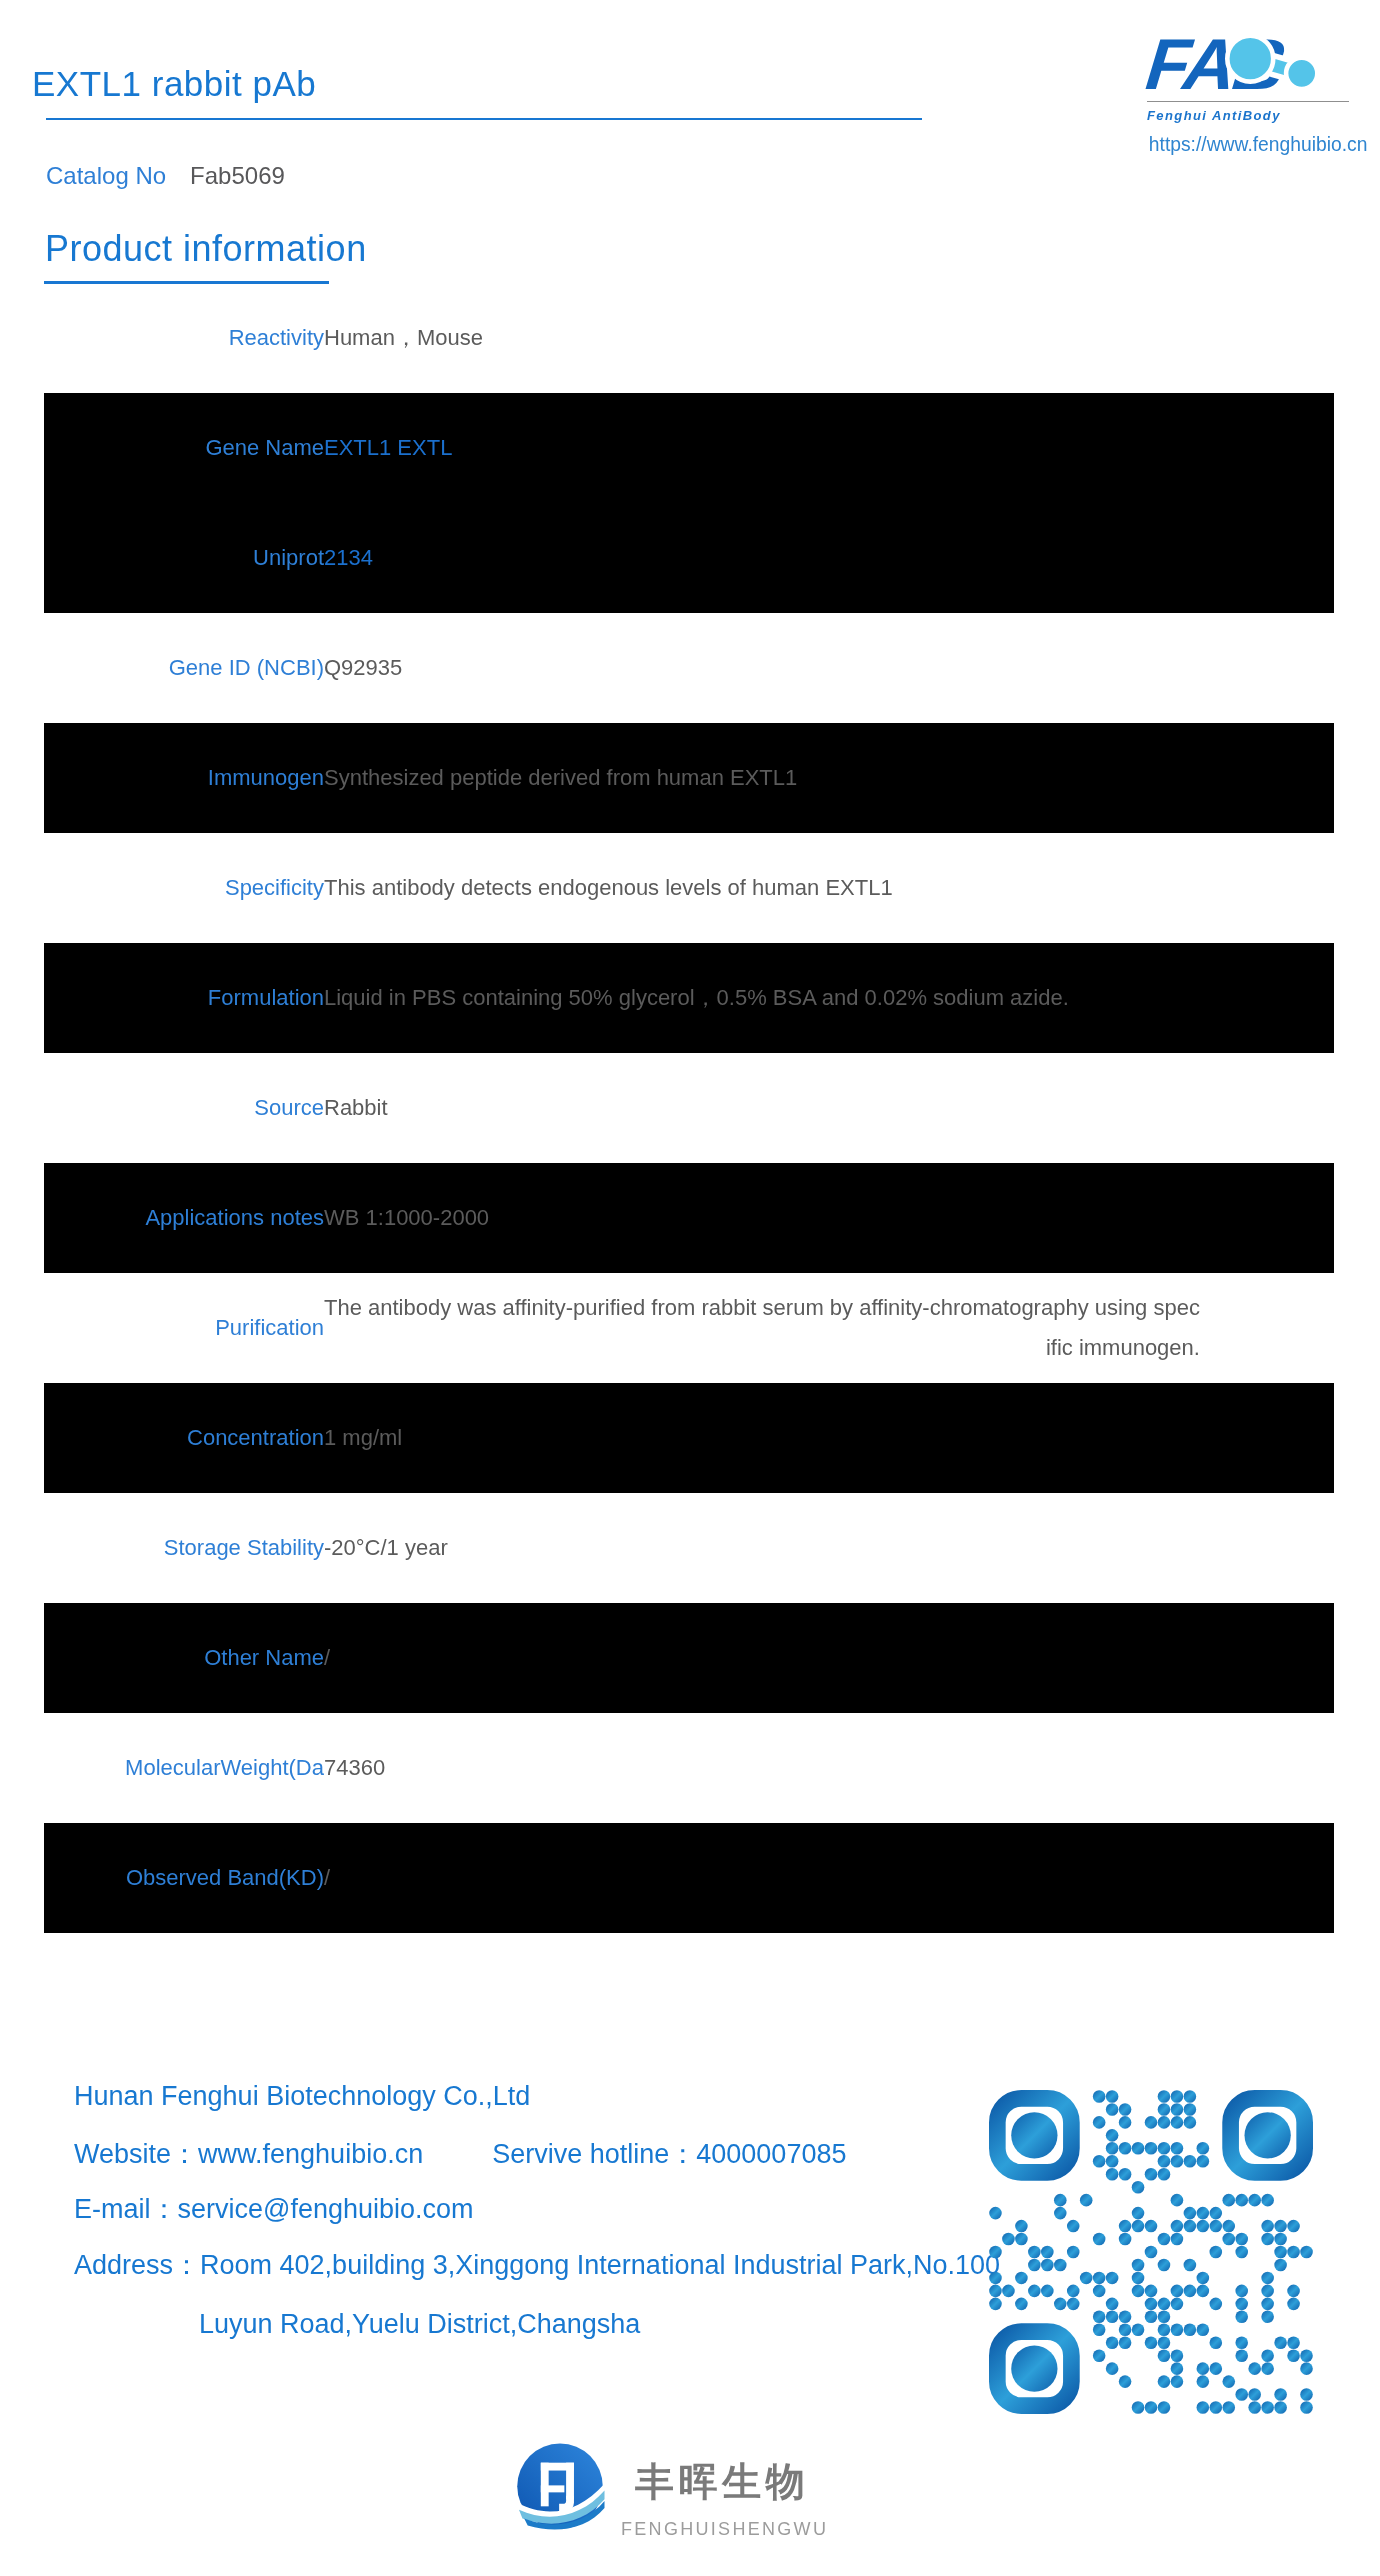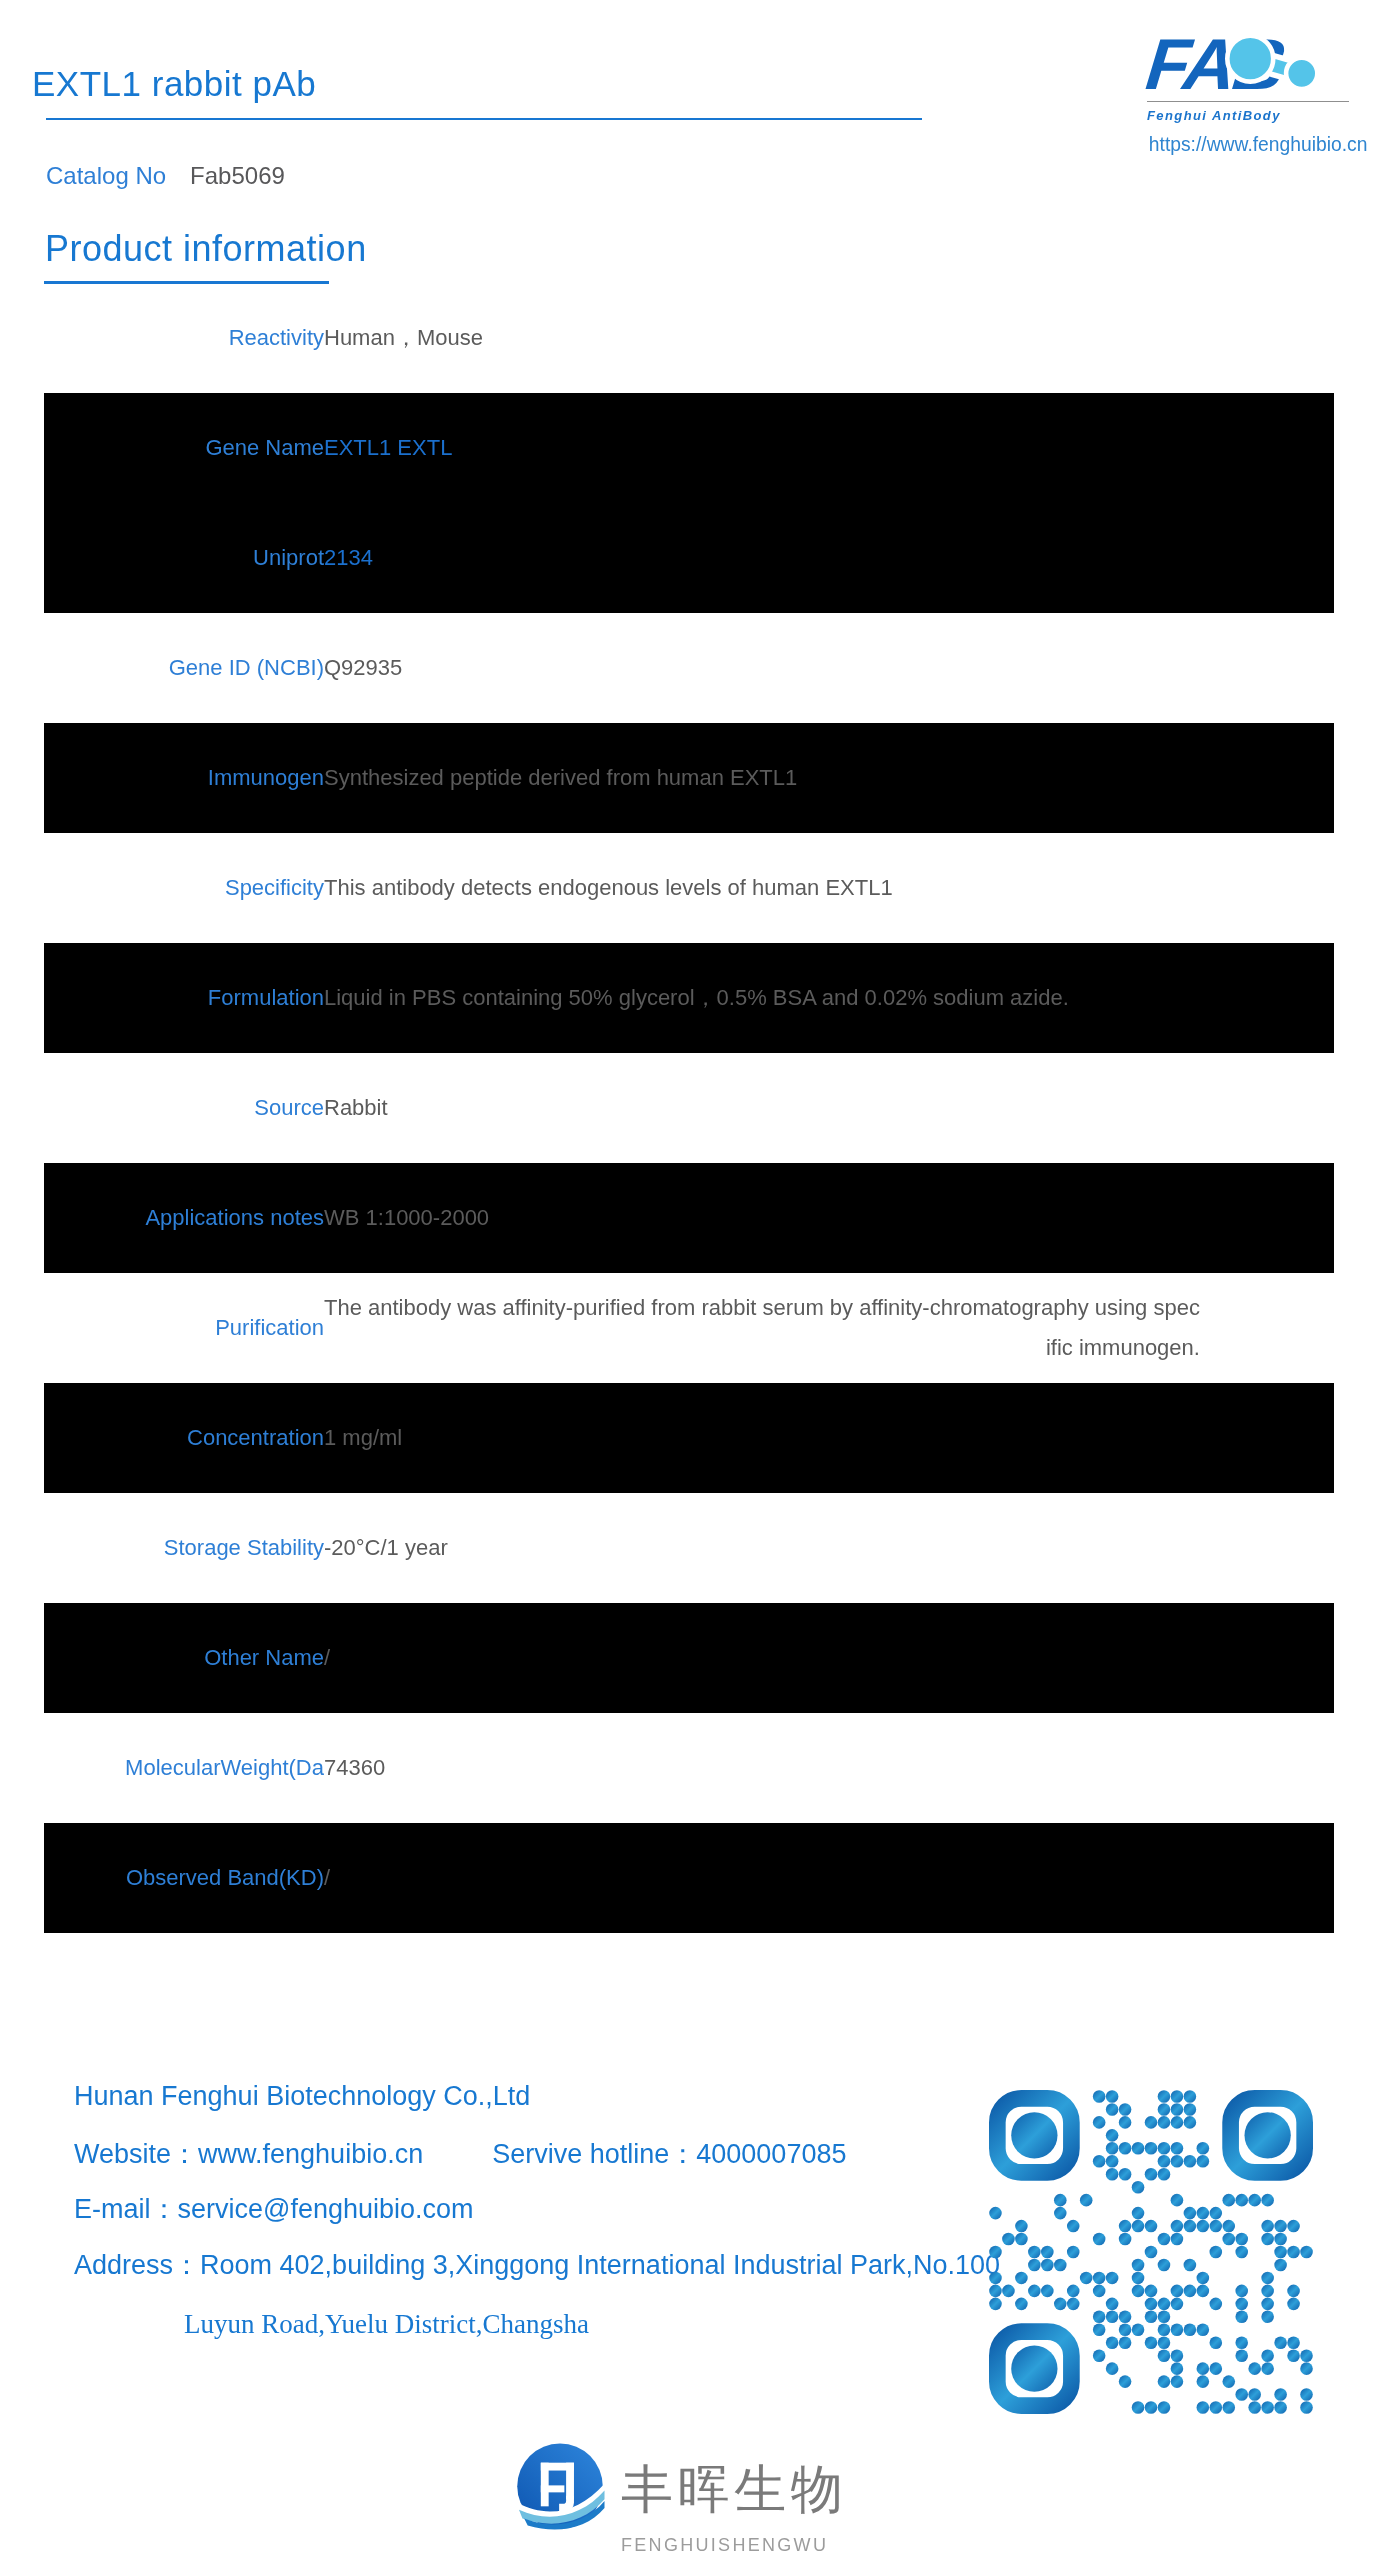--- a/index.html
+++ b/index.html
@@ -70,31 +70,31 @@
 
   
   .footer-line {
     position: absolute; left: 74px;
     font-size: 27px; color: #1778D1; white-space: nowrap;
   }
   .fl-1 { top: 2081px; }
   .fl-2 { top: 2136px; }
   .fl-3 { top: 2191px; }
   .fl-4 { top: 2247px; }
-  .fl-5 { top: 2309px; left: 184px; font-family: Liberation Serif, serif; }
+  .fl-5 { top: 2309px; left: 199px; }
   .hotline-seg { margin-left: 69px; }
 
   .qr-box { position: absolute; left: 989px; top: 2090px; width: 324px; height: 324px; }
 
   
   .bottom-logo { position: absolute; left: 512px; top: 2440px; display: flex; }
   .fh-text-col { margin-left: 13px; }
   .fh-cn {
-    margin-top: 14.7px; font-size: 52px; color: #7A7A7A;
-    letter-spacing: 4.6px; font-weight: normal; white-space: nowrap;
+    margin-top: 14.7px; font-size: 39px; color: #7A7A7A;
+    letter-spacing: 4.6px; font-weight: bold; white-space: nowrap; margin-left: 14px;
   }
   .fh-en {
     margin-top: 10px; font-size: 18px; color: #9C9C9C;
     letter-spacing: 2.3px; white-space: nowrap;
   }
 </style>
 <title>EXTL1 rabbit pAb</title></head>
 <body>
 
 <div class="page">

